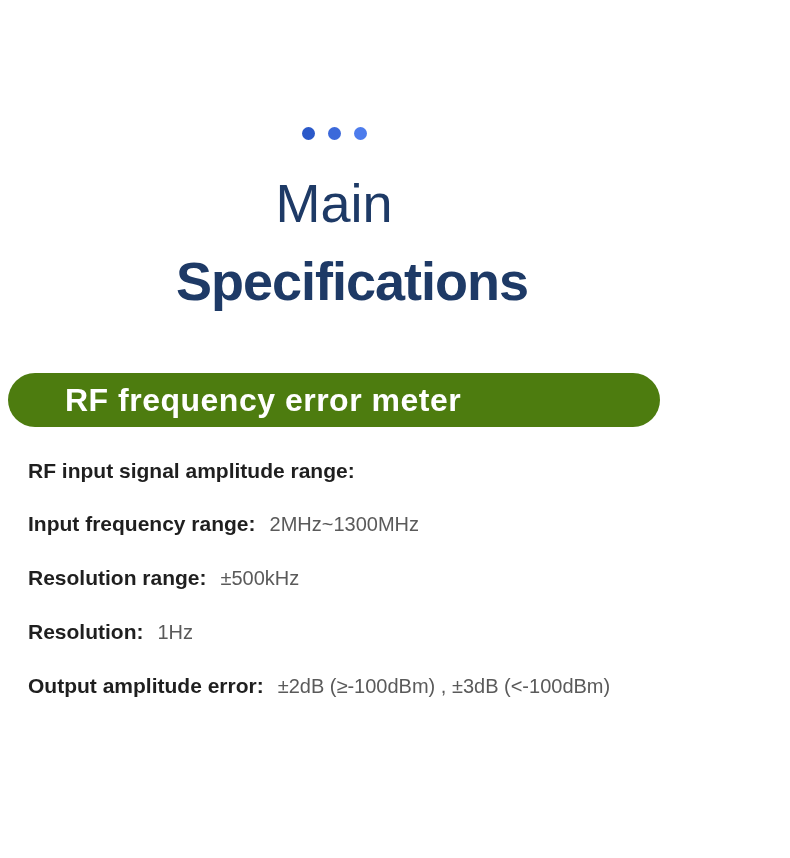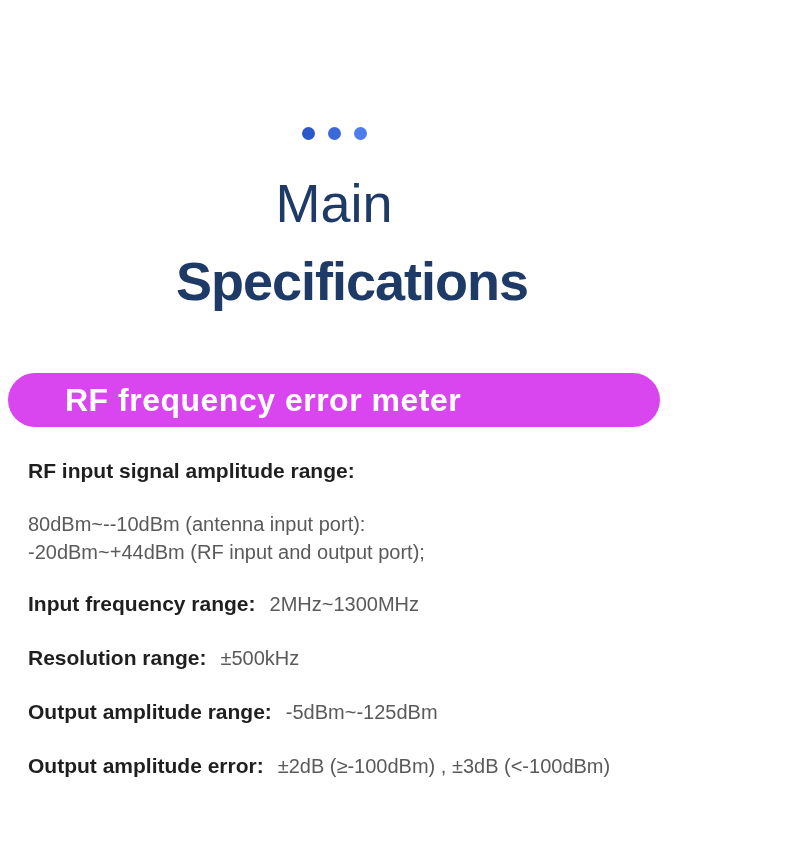--- a/index.html
+++ b/index.html
@@ -109,46 +109,42 @@
   <div class="dots">
     <span class="dot" style="background-color: rgb(43, 89, 201);"></span>
     <span class="dot" style="background-color: rgb(60, 105, 218);"></span>
     <span class="dot" style="background-color: rgb(77, 124, 236);"></span>
   </div>
 
   <h1 class="title-light" style="color: rgb(30, 58, 102);">Main</h1>
 
   <h2 class="title-bold" style="color: rgb(30, 58, 102);">Specifications</h2>
 
-  <div class="banner" style="background-color: #d946ef;">
+  <div class="banner" style="background-color: #4d7c0f;">
     <span class="banner-text" style="color: rgb(255, 255, 255);">RF frequency error meter</span>
   </div>
 
   <div class="specs">
 
     <div class="label-row">
       <span class="spec-label">RF input signal amplitude range:</span>
     </div>
 
-    <div class="gray-block">
-      <div class="gray-line">80dBm~--10dBm (antenna input port):</div>
-      <div class="gray-line">-20dBm~+44dBm (RF input and output port);</div>
-    </div>
 
     <div class="spec-row">
       <span class="spec-label">Input frequency range:</span><span class="spec-value">2MHz~1300MHz</span>
     </div>
 
     <div class="spec-row">
       <span class="spec-label">Resolution range:</span><span class="spec-value">±500kHz</span>
     </div>
 
+    <div class="spec-row">
+      <span class="spec-label">Resolution:</span><span class="spec-value">1Hz</span>
+    </div>
 
-    <div class="spec-row">
-      <span class="spec-label">Output amplitude range:</span><span class="spec-value">-5dBm~-125dBm</span>
-    </div>
 
     <div class="spec-row">
       <span class="spec-label">Output amplitude error:</span><span class="spec-value">±2dB (≥-100dBm) ,  ±3dB (&lt;-100dBm)</span>
     </div>
 
   </div>
 </div>
 
 </body></html>

